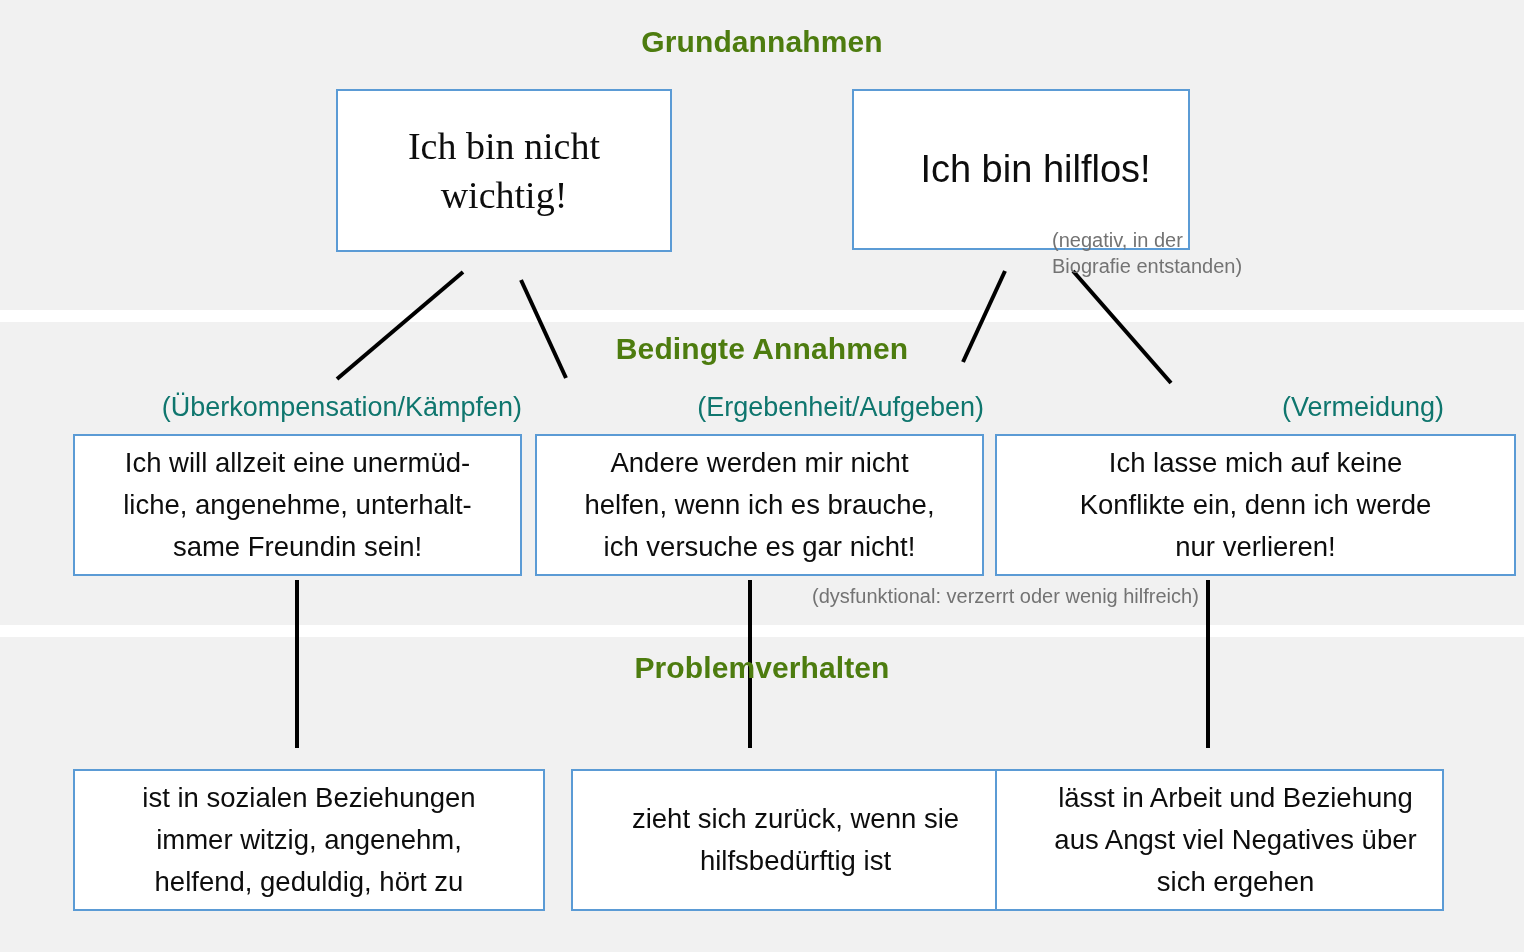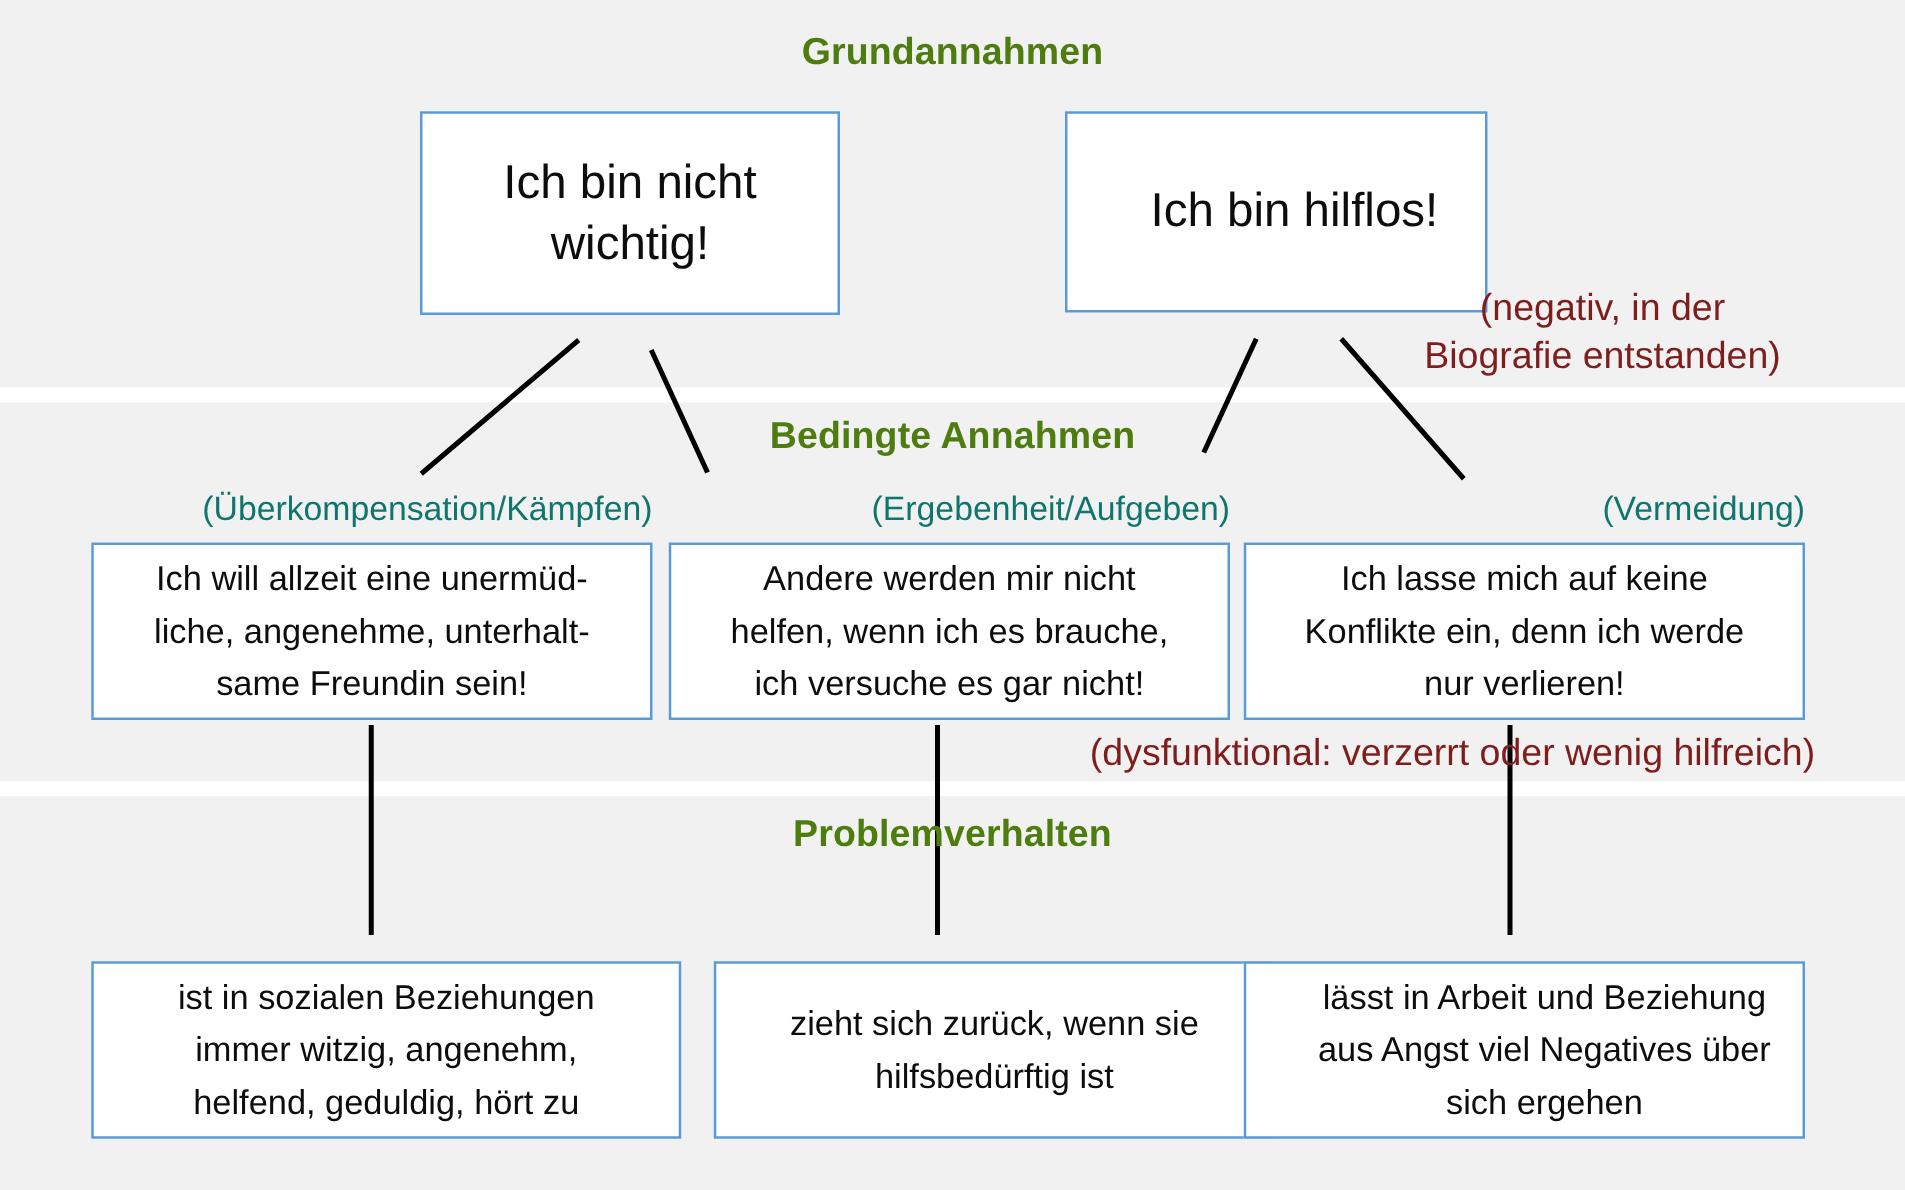--- a/index.html
+++ b/index.html
@@ -52,52 +52,52 @@
   .node .node-text {
     display: block;
     width: 100%;
     padding: 0 8px;
     box-sizing: border-box;
     white-space: pre-line;
   }
 
   
   .row1 { font-size: 38px; line-height: 1.28; }
-  #node-core-1 { left: 336px; top: 89px;  width: 336px; height: 163px; }
+  #node-core-1 { left: 336px; top: 89px;  width: 336px; height: 163px; font-family: Liberation Serif, serif; }
   #node-core-2 { left: 852px; top: 89px;  width: 338px; height: 161px; padding-left: 29px; }
 
   
   .row2 { font-size: 27.5px; line-height: 1.52; }
   #node-cond-1 { left: 73px;  top: 434px; width: 449px; height: 142px; }
   #node-cond-2 { left: 535px; top: 434px; width: 449px; height: 142px; }
-  #node-cond-3 { left: 995px; top: 434px; width: 449px; height: 142px; }
+  #node-cond-3 { left: 995px; top: 434px; width: 521px; height: 142px; }
 
   
   .row3 { font-size: 27.5px; line-height: 1.52; }
   #node-beh-1 { left: 73px;  top: 769px; width: 472px; height: 142px; }
   #node-beh-2 { left: 535px; top: 769px; width: 449px; height: 142px; margin-left: 36px; }
   #node-beh-3 { left: 995px; top: 769px; width: 449px; height: 142px; padding-left: 32px; }
 
   .strategy-label {
     position: absolute;
     font-size: 27px;
     color: #0f766e;
     text-align: right;
     white-space: nowrap;
   }
   #label-strategy-1 { left: 73px;  top: 392px; width: 449px; }
   #label-strategy-2 { left: 535px; top: 392px; width: 449px; }
   #label-strategy-3 { left: 995px; top: 392px; width: 449px; }
 
   .side-note {
     position: absolute;
-    font-size: 30px;
+    font-size: 20px;
     line-height: 1.28;
-    color: #7f1d1d;
-    text-align: center;
+    color: #737373;
+    text-align: left;
     white-space: pre-line;
   }
   #note-origin       { right: 12px; top: 228px; width: 460px; }
   #note-dysfunction  { right: 12px; top: 584px; width: 700px; }
 
   #connectors {
     position: absolute;
     left: 0;
     top: 0;
     width: 1524px;

